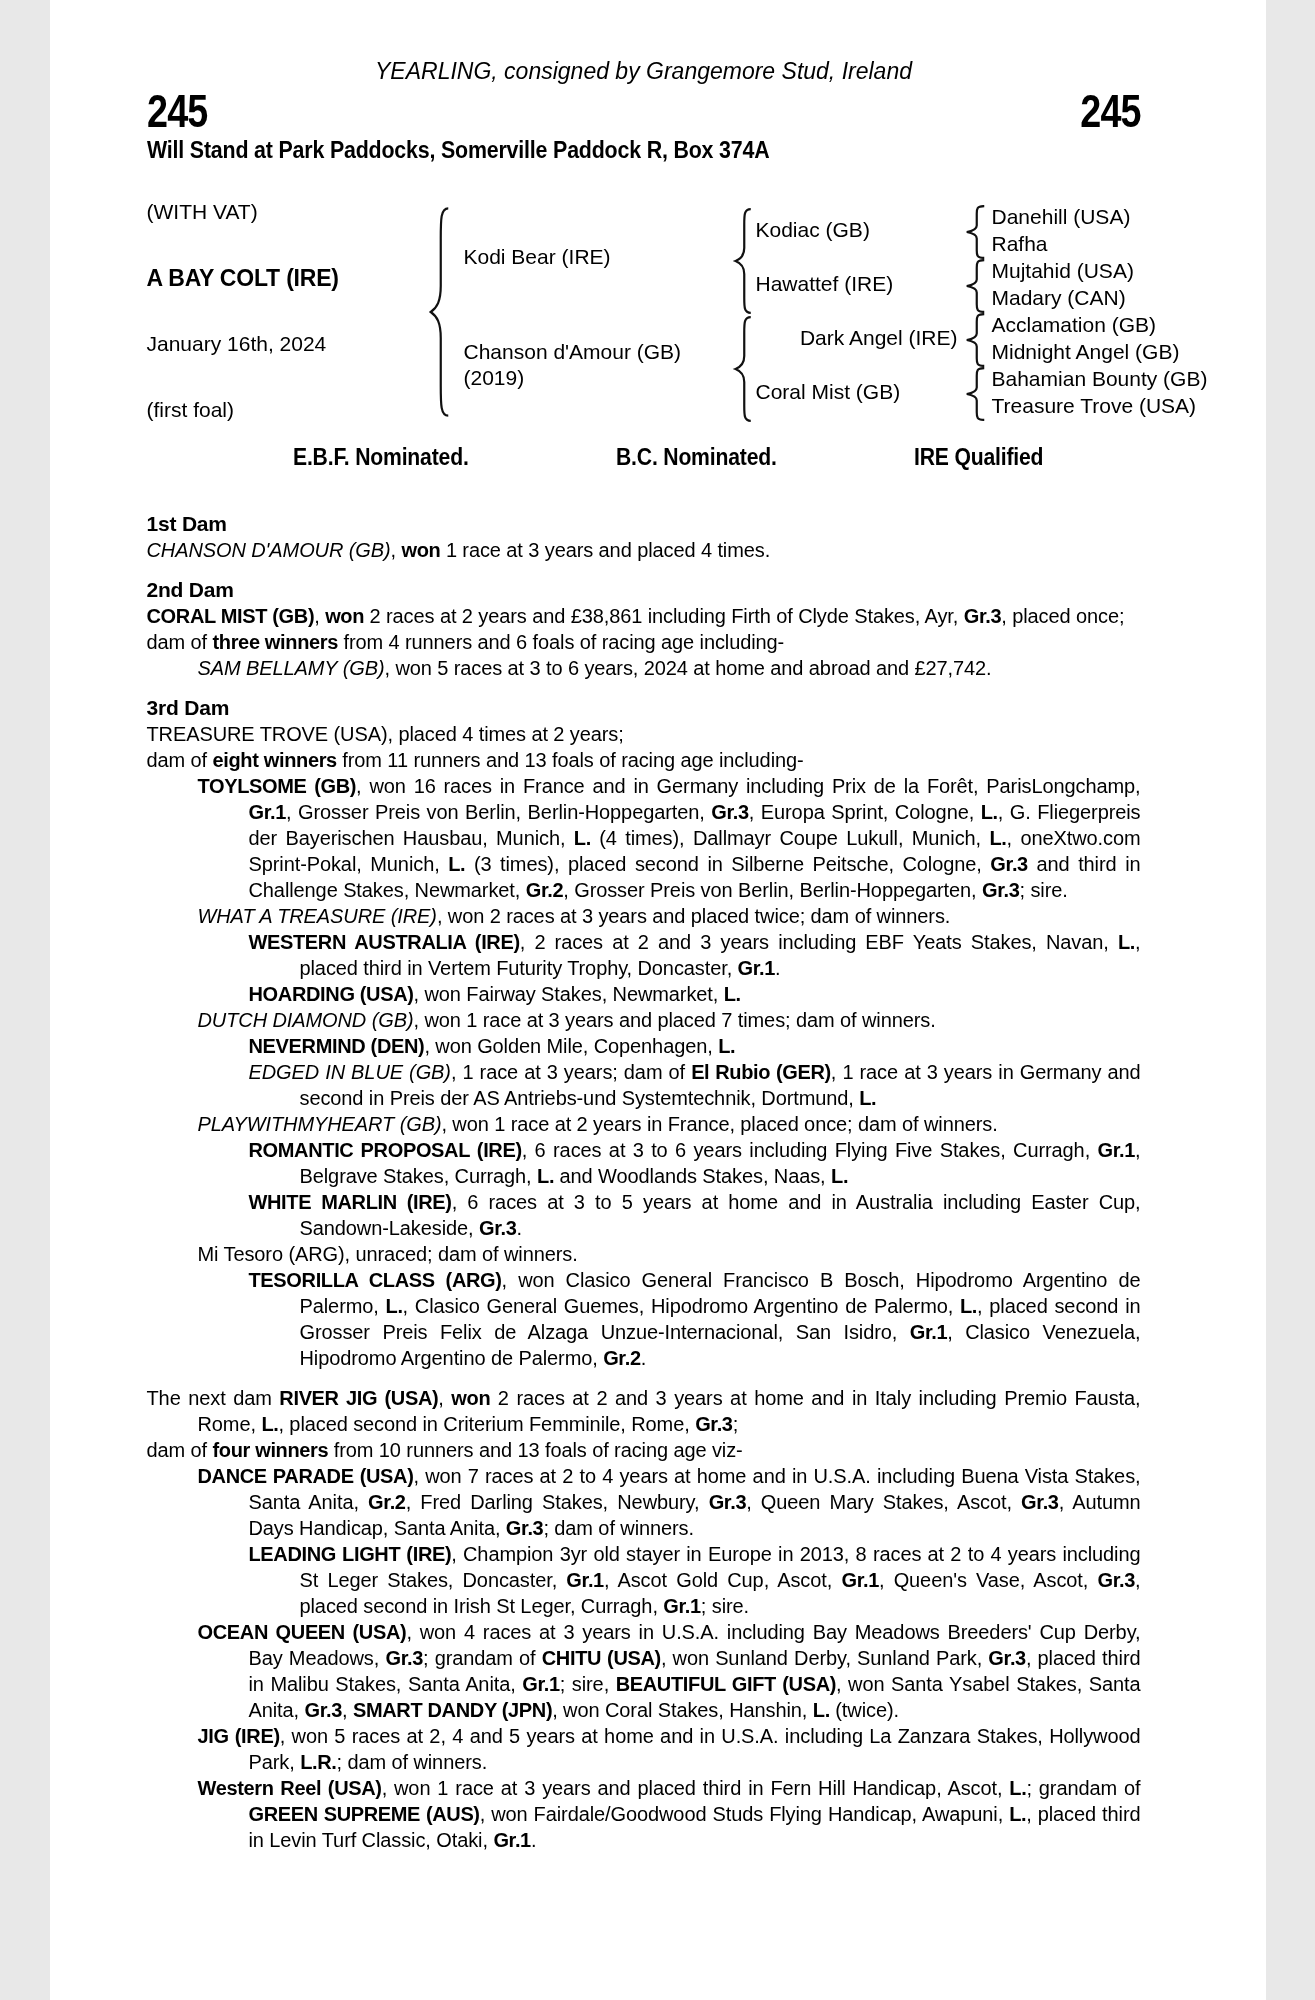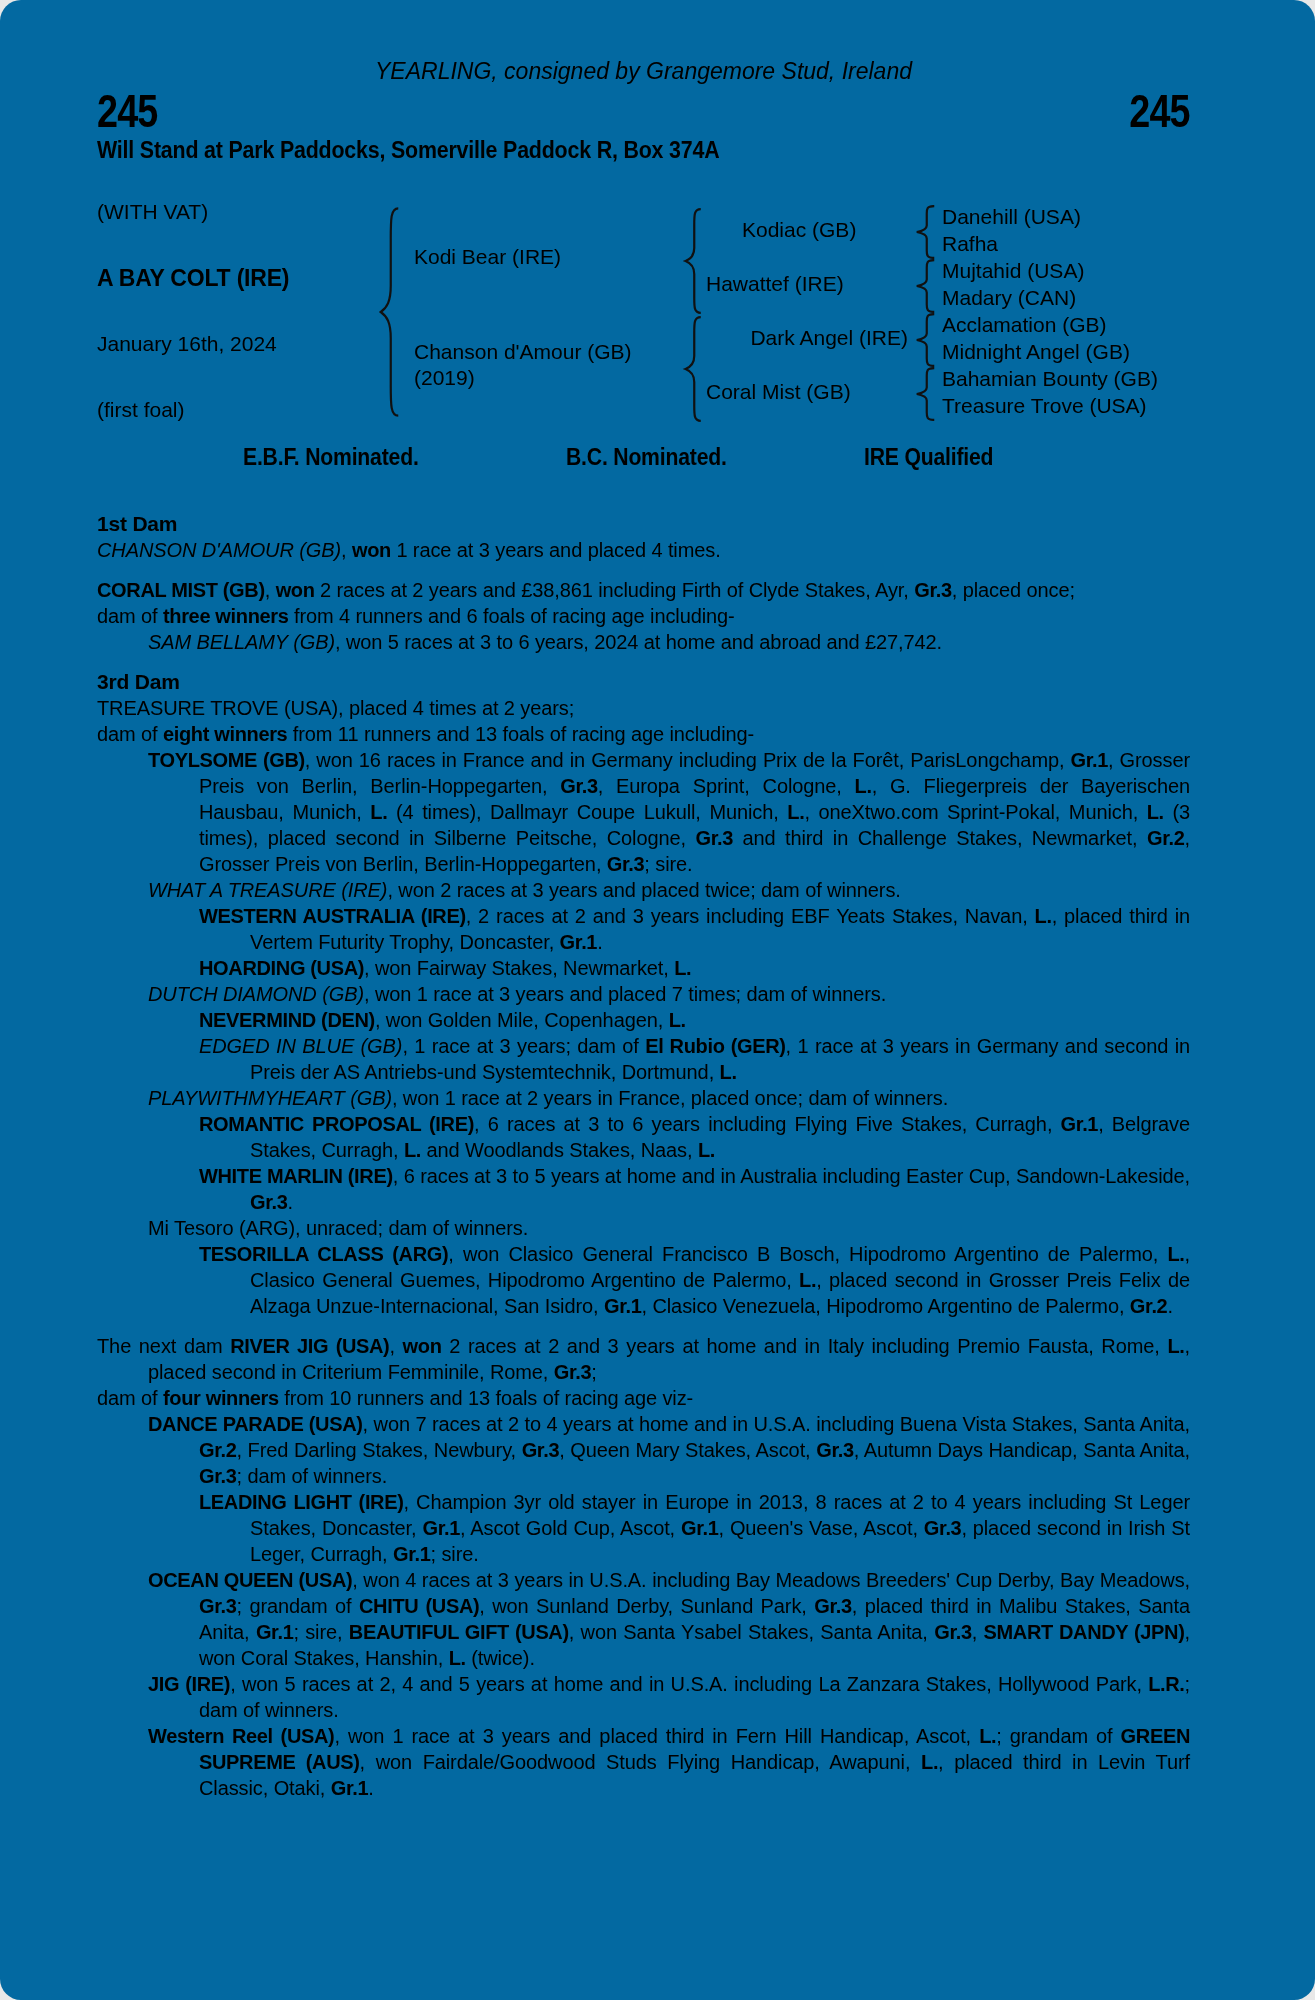--- a/index.html
+++ b/index.html
@@ -1,26 +1,25 @@
 <!DOCTYPE html>
 <html><head>
 <meta charset="utf-8">
 <style>
   html,body{margin:0;padding:0;background:#e8e8e8;}
   .page{
     position:relative;
-    width:1315px;height:2000px;
+    width:1216px;height:2000px;
     margin:0 auto;
-    background:#0369a1;
+    background:#ffffff;
     color:#000;
     font-family:"Liberation Sans","DejaVu Sans",sans-serif;
     box-sizing:border-box;
     padding:58px 125px 0 97px;
     overflow:hidden;
-    border-radius:21px;
   }
   
   .consign-line{
     text-align:center;
     font-style:italic;
     font-size:23px;
     line-height:26px;
   }
   .lot-row{
     display:flex;
@@ -65,21 +64,21 @@
     line-height:26px;
     white-space:nowrap;
   }
   .subject{grid-area:1/1/9/2;gap:40px;}
   .subject-name{font-weight:bold;font-size:23px;letter-spacing:-0.2px;}
   .brace-big{grid-area:1/2/9/3;}
   .g1-sire{grid-area:1/3/5/4;padding-left:12px;}
   .g1-dam {grid-area:5/3/9/4;padding-left:12px;}
   .br2-a{grid-area:1/4/5/5;}
   .br2-b{grid-area:5/4/9/5;}
-  .g2-1{grid-area:1/5/3/6;padding-left:2px;margin-left:36px;}
+  .g2-1{grid-area:1/5/3/6;padding-left:2px;}
   .g2-2{grid-area:3/5/5/6;padding-left:2px;}
   .g2-3{grid-area:5/5/7/6;padding-left:2px;text-align:right;}
   .g2-4{grid-area:7/5/9/6;padding-left:2px;}
   .br3-1{grid-area:1/6/3/7;}
   .br3-2{grid-area:3/6/5/7;}
   .br3-3{grid-area:5/6/7/7;}
   .br3-4{grid-area:7/6/9/7;}
   .g3-1{grid-area:1/7/2/8;} .g3-2{grid-area:2/7/3/8;}
   .g3-3{grid-area:3/7/4/8;} .g3-4{grid-area:4/7/5/8;}
   .g3-5{grid-area:5/7/6/8;} .g3-6{grid-area:6/7/7/8;}
@@ -225,20 +224,21 @@
     <span class="nomination nom-1">B.C. Nominated.</span>
     <span class="nomination nom-2">IRE Qualified</span>
   </div>
 
   <div class="sections">
       <section class="dam-section">
         <div class="dam-heading">1st Dam</div>
         <p class="para lvl0"><span class="r-i">CHANSON D'AMOUR (GB)</span><span class="r-n">, </span><span class="r-b">won</span><span class="r-n"> 1 race at 3 years and placed 4 times.</span></p>
       </section>
       <section class="dam-section">
+        <div class="dam-heading">2nd Dam</div>
         <p class="para lvl0"><span class="r-b">CORAL MIST (GB)</span><span class="r-n">, </span><span class="r-b">won</span><span class="r-n"> 2 races at 2 years and £38,861 including Firth of Clyde Stakes, Ayr, </span><span class="r-b">Gr.3</span><span class="r-n">, placed once;</span></p>
         <p class="para lvl0"><span class="r-n">dam of </span><span class="r-b">three winners</span><span class="r-n"> from 4 runners and 6 foals of racing age including-</span></p>
         <p class="para lvl1"><span class="r-i">SAM BELLAMY (GB)</span><span class="r-n">, won 5 races at 3 to 6 years, 2024 at home and abroad and £27,742.</span></p>
       </section>
       <section class="dam-section">
         <div class="dam-heading">3rd Dam</div>
         <p class="para lvl0"><span class="r-n">TREASURE TROVE (USA), placed 4 times at 2 years;</span></p>
         <p class="para lvl0"><span class="r-n">dam of </span><span class="r-b">eight winners</span><span class="r-n"> from 11 runners and 13 foals of racing age including-</span></p>
         <p class="para lvl1"><span class="r-b">TOYLSOME (GB)</span><span class="r-n">, won 16 races in France and in Germany including Prix de la Forêt, ParisLongchamp, </span><span class="r-b">Gr.1</span><span class="r-n">, Grosser Preis von Berlin, Berlin-Hoppegarten, </span><span class="r-b">Gr.3</span><span class="r-n">, Europa Sprint, Cologne, </span><span class="r-b">L.</span><span class="r-n">, G. Fliegerpreis der Bayerischen Hausbau, Munich, </span><span class="r-b">L.</span><span class="r-n"> (4 times), Dallmayr Coupe Lukull, Munich, </span><span class="r-b">L.</span><span class="r-n">, oneXtwo.com Sprint-Pokal, Munich, </span><span class="r-b">L.</span><span class="r-n"> (3 times), placed second in Silberne Peitsche, Cologne, </span><span class="r-b">Gr.3</span><span class="r-n"> and third in Challenge Stakes, Newmarket, </span><span class="r-b">Gr.2</span><span class="r-n">, Grosser Preis von Berlin, Berlin-Hoppegarten, </span><span class="r-b">Gr.3</span><span class="r-n">; sire.</span></p>
         <p class="para lvl1"><span class="r-i">WHAT A TREASURE (IRE)</span><span class="r-n">, won 2 races at 3 years and placed twice; dam of winners.</span></p>

